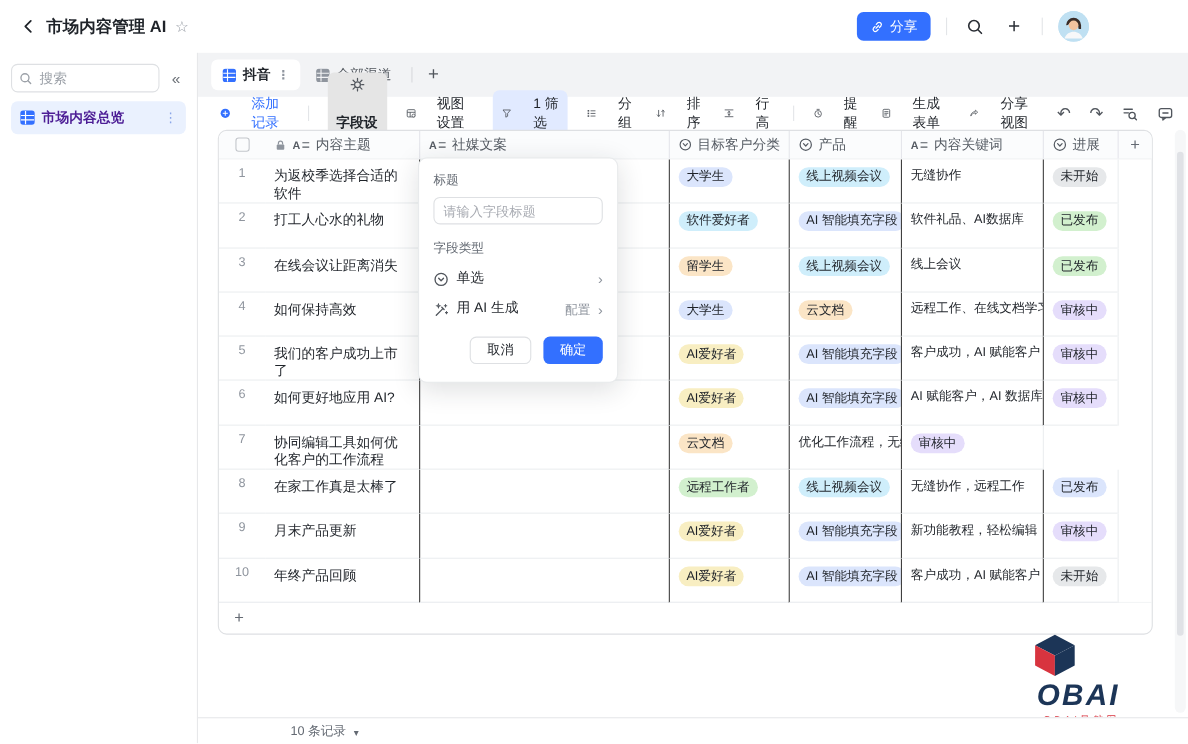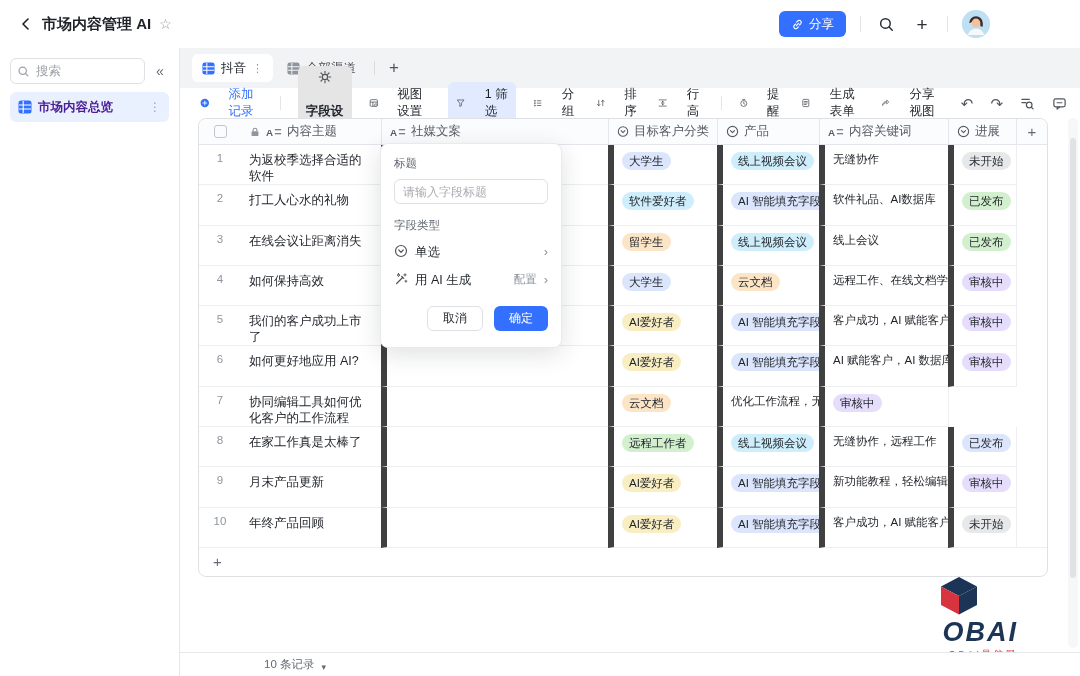--- a/index.html
+++ b/index.html
@@ -26,21 +26,21 @@
   .searchbox input{border:none;outline:none;width:80px;font-size:12.5px;font-family:inherit;color:#1f2329;background:transparent;}
   .searchbox input::placeholder{color:#9ca1a8;}
   .collapse{color:#6b7077;font-size:14px;width:18px;text-align:center;}
   .side-item{margin-top:8px;height:30px;background:#eaf1fe;border-radius:6px;display:flex;align-items:center;padding:0 8px;gap:6px;}
   .side-item .lbl{font-size:12.5px;color:#4c1d95;font-weight:600;flex:1;}
   .side-more{color:#8aa6e8;font-size:12px;}
   
   .main{position:absolute;left:180px;top:48px;right:0;bottom:0;background:#fff;}
   .tabstrip{position:absolute;left:0;top:0;right:0;height:40px;background:#f2f3f5;display:flex;align-items:center;padding-left:12px;gap:4px;}
   .tab{display:flex;align-items:center;gap:6px;height:28px;padding:0 10px;border-radius:6px;font-size:12.5px;}
-  .tab.active{background:#fff;font-weight:400;}
+  .tab.active{background:#fff;font-weight:700;}
   .tab .more{color:#8f959e;font-size:11px;}
   .tab.inactive{color:#51565d;}
   .tabdiv{width:1px;height:14px;background:#d8dadd;margin:0 4px;}
   .tab-add{color:#51565d;font-size:17px;padding:0 6px;}
   
   .toolbar{position:absolute;left:0;top:40px;right:0;height:30px;display:flex;align-items:center;padding-left:20px;font-size:12.5px;color:#1f2329;gap:17px;}
   .titem{display:flex;align-items:center;gap:19px;color:#1f2329;}
   .titem .ic{color:#51565d;}
   .titem.blue{color:#3370ff;}
   .titem.hl-yellow{background:#e5e5e5;border-radius:6px;padding:4px 8px;font-weight:600;flex-direction:column;}
@@ -50,21 +50,21 @@
   .uglyph{font-size:15px;color:#51565d;line-height:1;}
   
   .table{position:absolute;left:18px;top:70px;width:848px;border:1px solid #dee0e3;border-radius:8px;background:#fff;box-sizing:content-box;}
   .thead{display:grid;grid-template-columns:42px 140px 227px 109px 102px 129px 68px 31px;height:25px;border-bottom:1px solid #e5e6eb;border-radius:8px 8px 0 0;background:#fbfcfd;}
   .th{display:flex;align-items:center;gap:5px;font-size:12.5px;color:#555b63;padding:0 8px;box-sizing:border-box;overflow:hidden;white-space:nowrap;}
   .th.bl{border-left:1px solid #e5e6eb;}
   .th.center{justify-content:center;padding:0;}
   .checkbox{width:13px;height:13px;border:1.5px solid #c3c6cb;border-radius:3px;box-sizing:border-box;}
   .row{display:grid;grid-template-columns:42px 140px 227px 109px 102px 129px 68px 31px;height:40.3px;box-sizing:border-box;}
   .cell{box-sizing:border-box;border-bottom:1px solid #eceef0;padding:7px 8px 0 8px;font-size:12.5px;overflow:hidden;}
-  .cell.bl{border-left:6px solid #404040;}
+  .cell.bl{border-left:1px solid #404040;}
   .cell.c-num{color:#8f959e;font-size:11.5px;text-align:center;padding-left:0;padding-right:0;}
   .cell.c-topic{line-height:16px;}
   .cell.c-kw{font-size:11.5px;white-space:nowrap;}
   .cell.c-end{border-bottom:none;border-left:1px solid #eceef0;}
   .pill{display:inline-block;font-size:11.5px;line-height:18px;padding:0 7px;border-radius:10px;color:#1f2329;white-space:nowrap;}
   .addrow{height:28px;border-top:1px solid #eceef0;display:flex;align-items:center;padding-left:14px;color:#646a73;font-size:15px;border-radius:0 0 8px 8px;margin-top:-1px;}
   
   .sb-track{position:absolute;right:2px;top:70px;width:10px;height:530px;background:#f6f7f8;border-radius:5px;}
   .sb-thumb{position:absolute;right:4px;top:90px;width:6px;height:440px;background:#e0e2e6;border-radius:3px;}
   
@@ -72,21 +72,21 @@
   .footer .cnt{margin-left:84px;display:flex;align-items:flex-end;gap:7px;}
   .footer .caret{font-size:9px;color:#646a73;}
   
   .popup{position:absolute;left:380px;top:143px;width:182px;height:205px;background:#fff;border:1px solid #e8eaec;border-radius:8px;
          box-shadow:0 6px 24px rgba(31,35,41,.14);z-index:20;box-sizing:border-box;padding:12px 13px;}
   .pp-label{font-size:11.5px;color:#646a73;}
   .pp-input{margin-top:8px;width:100%;height:25px;border:1px solid #dee0e3;border-radius:6px;box-sizing:border-box;
             padding:0 8px;font-size:12px;font-family:inherit;color:#1f2329;outline:none;}
   .pp-input::placeholder{color:#a8abb2;}
   .pp-sec{margin-top:14px;}
-  .pp-opt{margin-top:11px;display:flex;align-items:flex-start;gap:7px;font-size:12.5px;color:#1f2329;}
+  .pp-opt{margin-top:11px;display:flex;align-items:flex-end;gap:7px;font-size:12.5px;color:#1f2329;}
   .pp-opt .sp{flex:1;}
   .pp-opt .cfg{font-size:11.5px;color:#8f959e;}
   .pp-opt .chev{color:#8f959e;font-size:13px;}
   .pp-btns{margin-top:17px;display:flex;justify-content:flex-end;gap:11px;}
   .btn{height:25px;border-radius:6px;font-size:12px;padding:0 15px;font-family:inherit;display:flex;align-items:center;}
   .btn.ghost{background:#fff;border:1px solid #dee0e3;color:#1f2329;}
   .btn.primary{background:#3370ff;border:none;color:#fff;}
   
   .watermark{position:absolute;left:720px;top:528px;width:118px;text-align:right;}
   .wm-brand{font-size:27px;font-weight:800;font-style:italic;letter-spacing:2px;color:#1c3557;line-height:1.05;margin-top:2px;}

